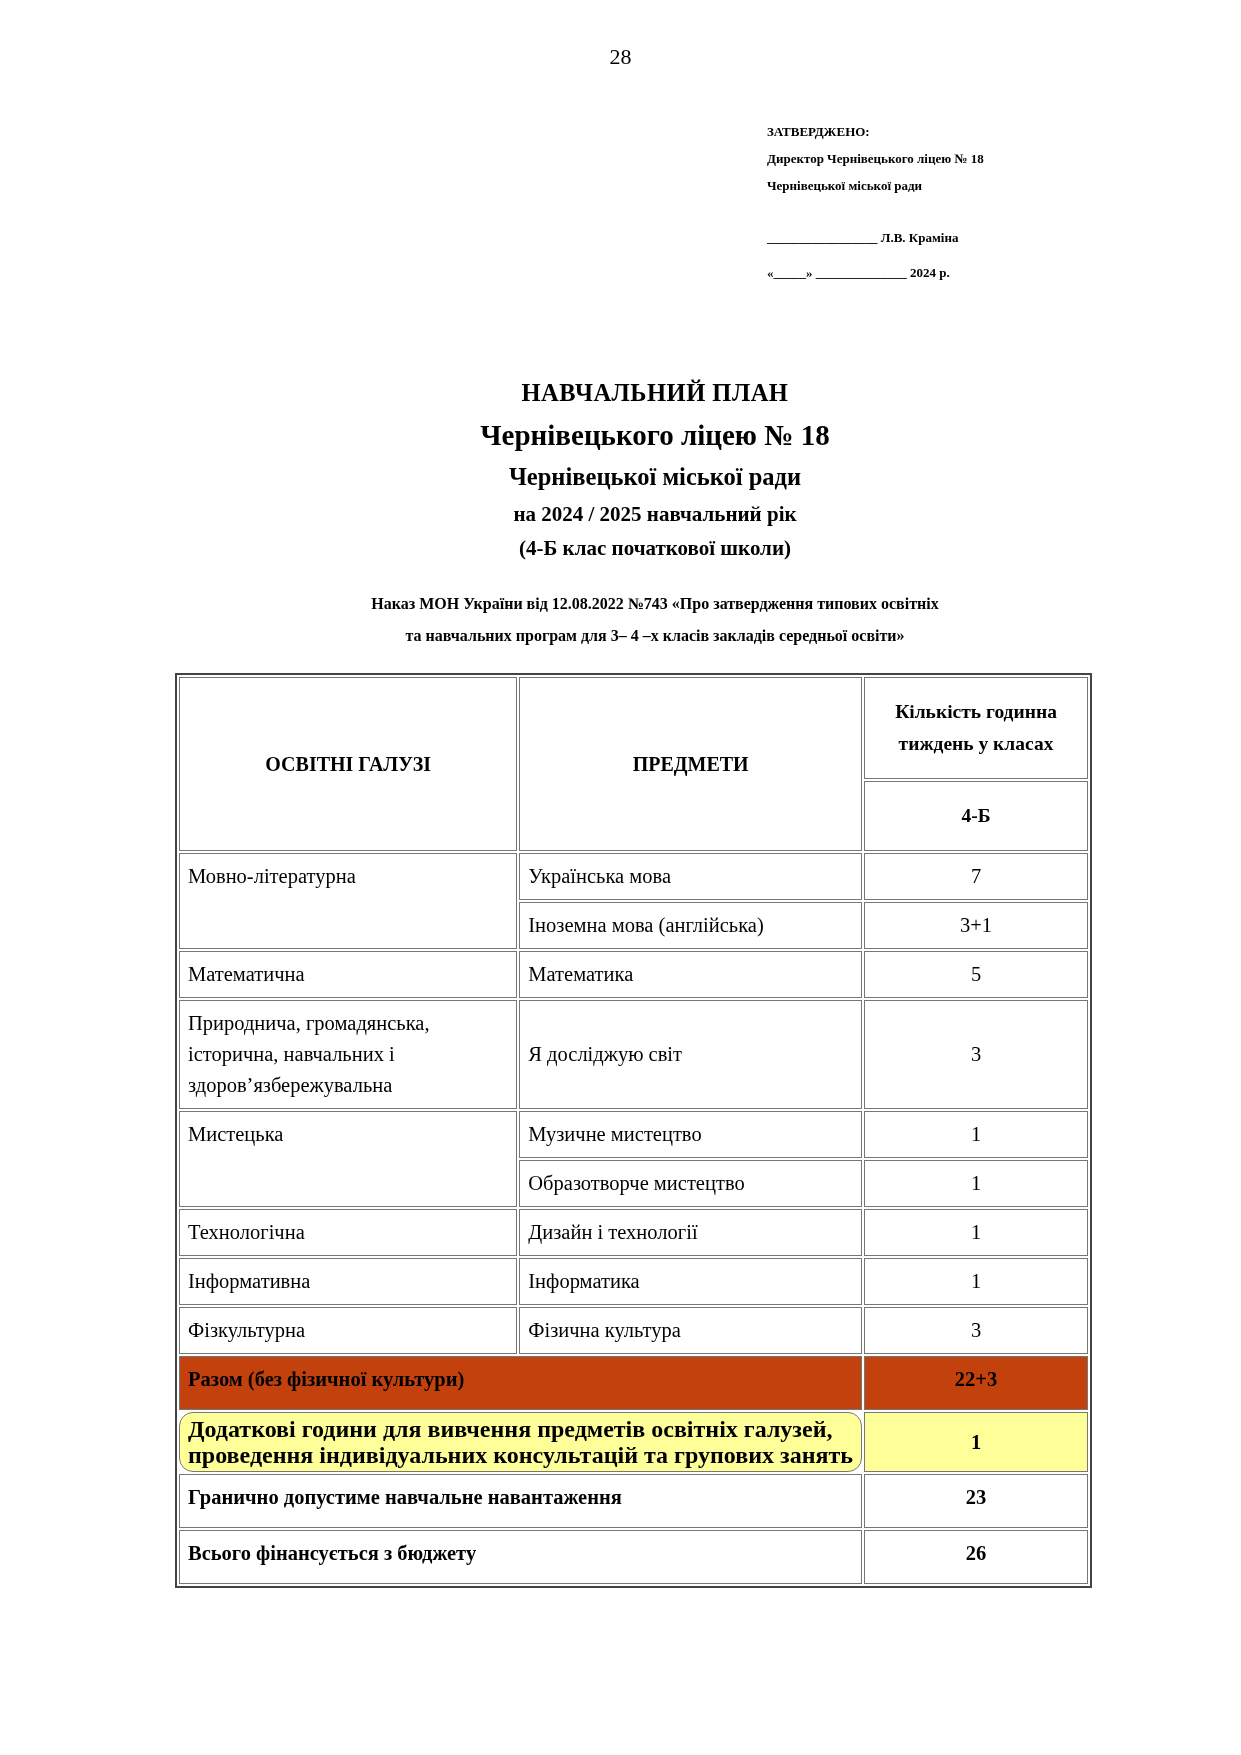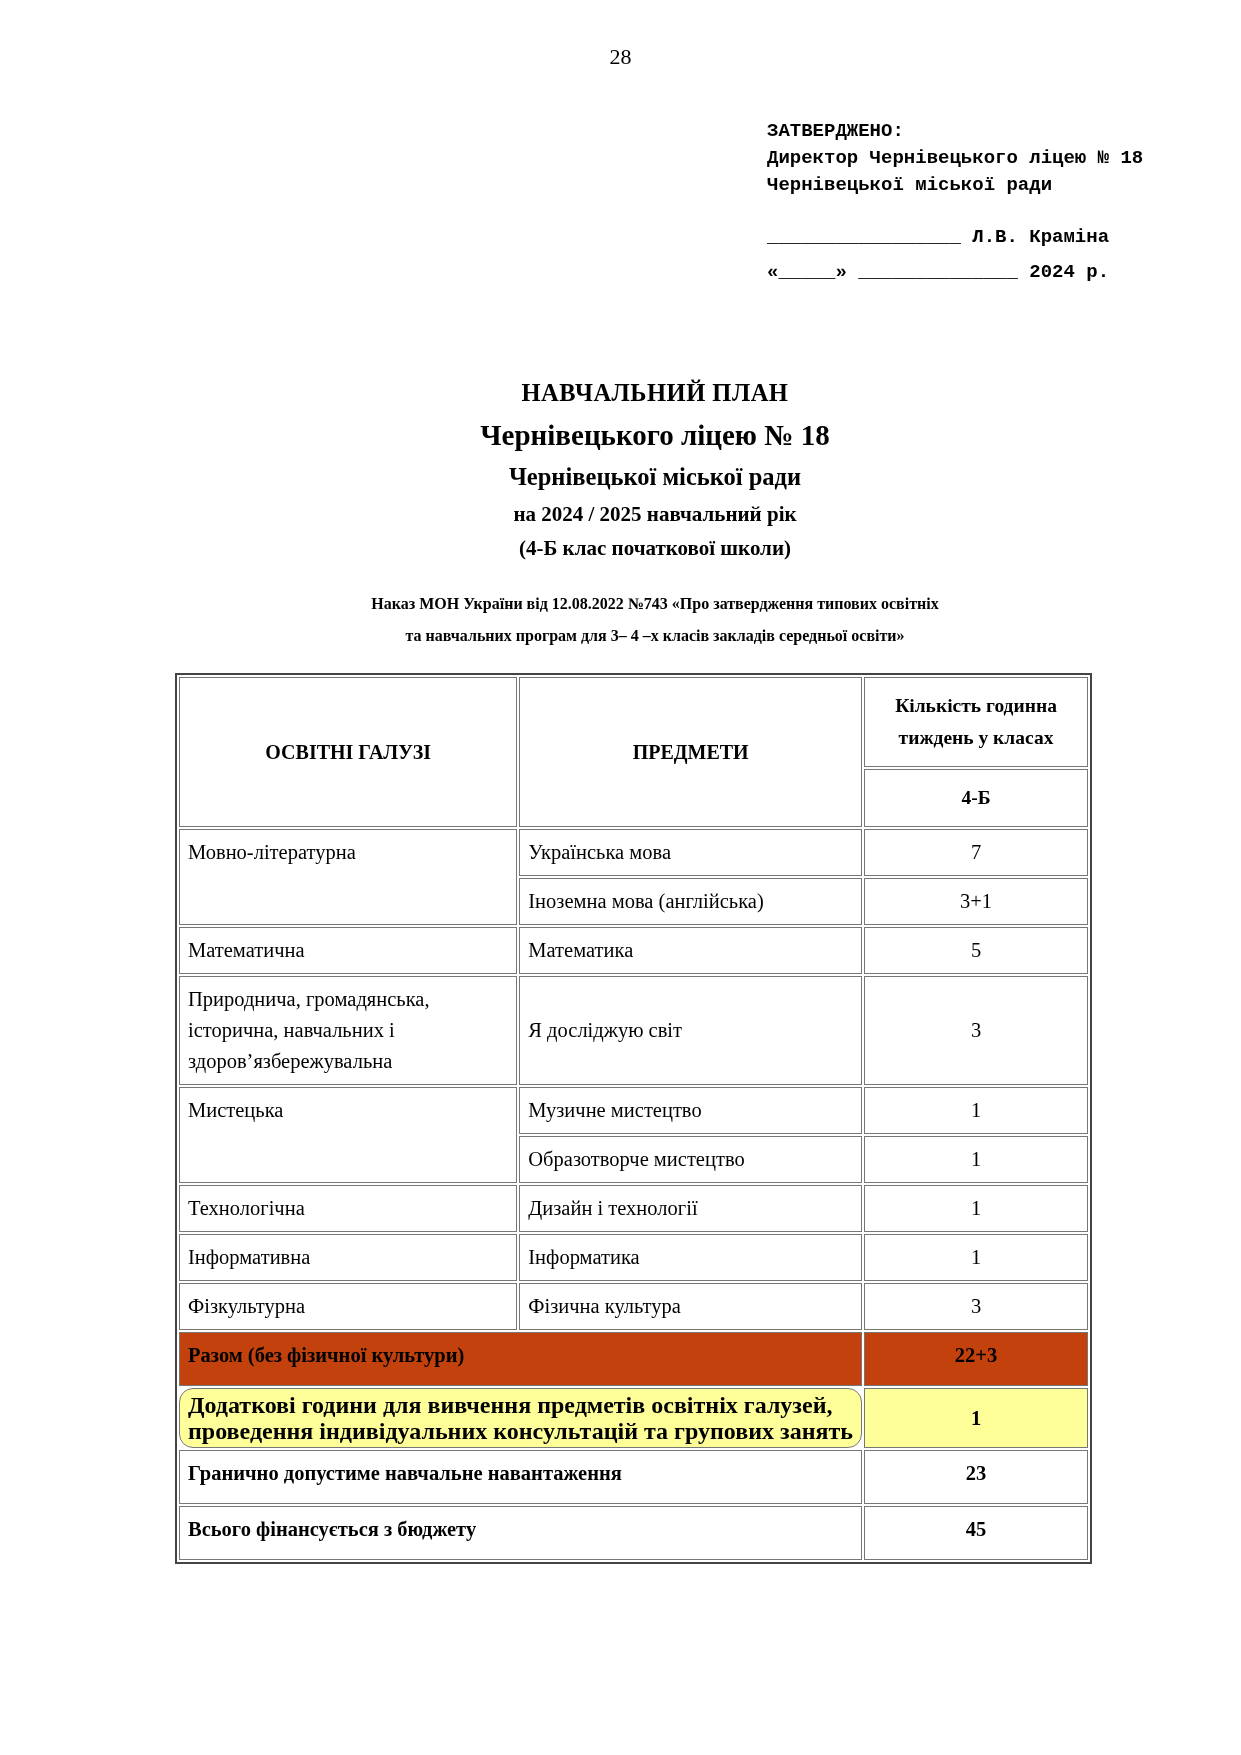--- a/index.html
+++ b/index.html
@@ -1,32 +1,32 @@
 <!DOCTYPE html>
 <html><head>
 <meta charset="utf-8">
 <style>
   html, body { margin:0; padding:0; background:#ffffff; }
   body { width:1241px; height:1755px; position:relative; font-family:"Liberation Serif", serif; color:#000; }
   .page-number { position:absolute; top:44px; left:0; width:1241px; text-align:center; font-size:22px; }
-  .approval { position:absolute; left:767px; top:118px; font-family:Liberation Mono, monospace; font-weight:bold; font-size:19px; line-height:27px; }
+  .approval { position:absolute; left:767px; top:118px; font-family:Liberation Serif, serif; font-weight:bold; font-size:13px; line-height:27px; }
   .approval .gap { height:25px; }
   .approval .line2 { margin-top:8px; }
   .title-block { position:absolute; top:373px; left:0; width:1310px; text-align:center; font-weight:bold; }
   .t1 { font-size:24.5px; line-height:40px; letter-spacing:0.5px; }
   .t2 { font-size:29px; line-height:44px; }
   .t3 { font-size:24.5px; line-height:40px; }
   .t4 { font-size:21px; line-height:34px; }
   .t5 { font-size:21px; line-height:34px; }
   .order { position:absolute; top:588px; left:205px; width:900px; text-align:center; font-weight:bold; font-size:16px; line-height:32px; }
   table.plan { position:absolute; top:673px; left:175px; width:917px; border-collapse:separate; border-spacing:2px; border:2px solid #444; font-size:20.5px; }
   table.plan td { border:1.5px solid #777; padding:7px 8px; vertical-align:top; line-height:31px; }
   table.plan td.c { text-align:center; }
   table.plan td.h { font-weight:bold; text-align:center; vertical-align:middle; font-size:20px; }
-  table.plan td.hsmall { font-weight:bold; text-align:center; font-size:19.5px; line-height:32px; padding:12px 6px; }
+  table.plan td.hsmall { font-weight:bold; text-align:center; font-size:19.5px; line-height:32px; padding:18px 6px; }
   .col1 { width:325px; }
   .col2 { width:333px; }
   .col3 { width:215px; }
   tr.blue td { background:#c2410c; font-weight:bold; height:38px; }
   tr.yellow td { background:#ffff99; font-weight:bold; line-height:26px; padding-top:3px; padding-bottom:3px; }
   tr.yellow td.c { vertical-align:middle; }
   tr.bold td { font-weight:bold; height:38px; }
   tr.yellow td.label { font-size:24px;border-radius:14px; }
 </style>
 </head>
@@ -118,16 +118,16 @@
   <tr class="yellow">
     <td colspan="2" class="label">Додаткові години для вивчення предметів освітніх галузей, проведення індивідуальних консультацій та групових занять</td>
     <td class="c">1</td>
   </tr>
   <tr class="bold">
     <td colspan="2">Гранично допустиме навчальне навантаження</td>
     <td class="c">23</td>
   </tr>
   <tr class="bold">
     <td colspan="2">Всього фінансується з бюджету</td>
-    <td class="c">45</td>
+    <td class="c">26</td>
   </tr>
 </tbody>
   </table>
 
 </body></html>

